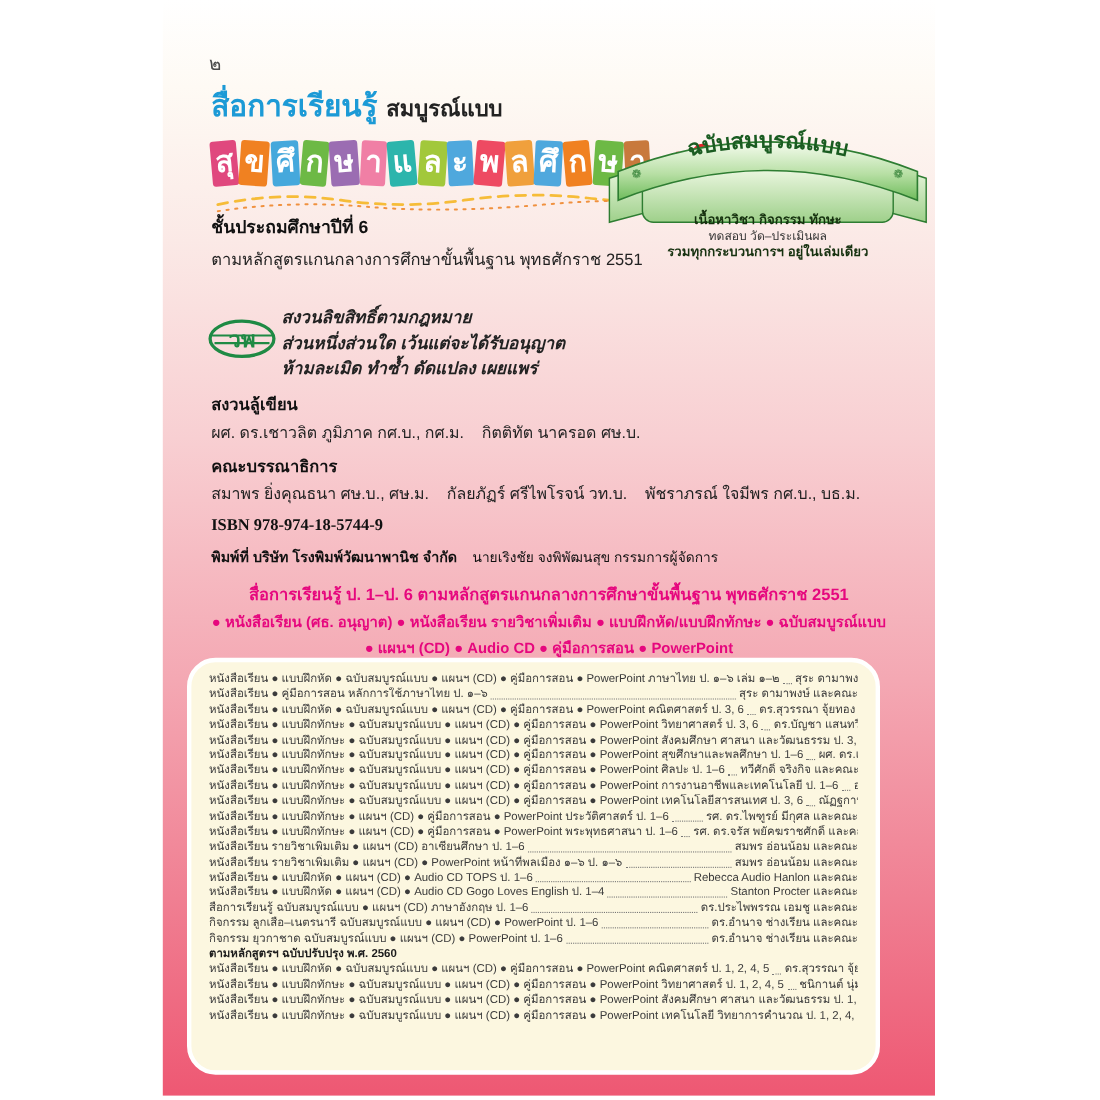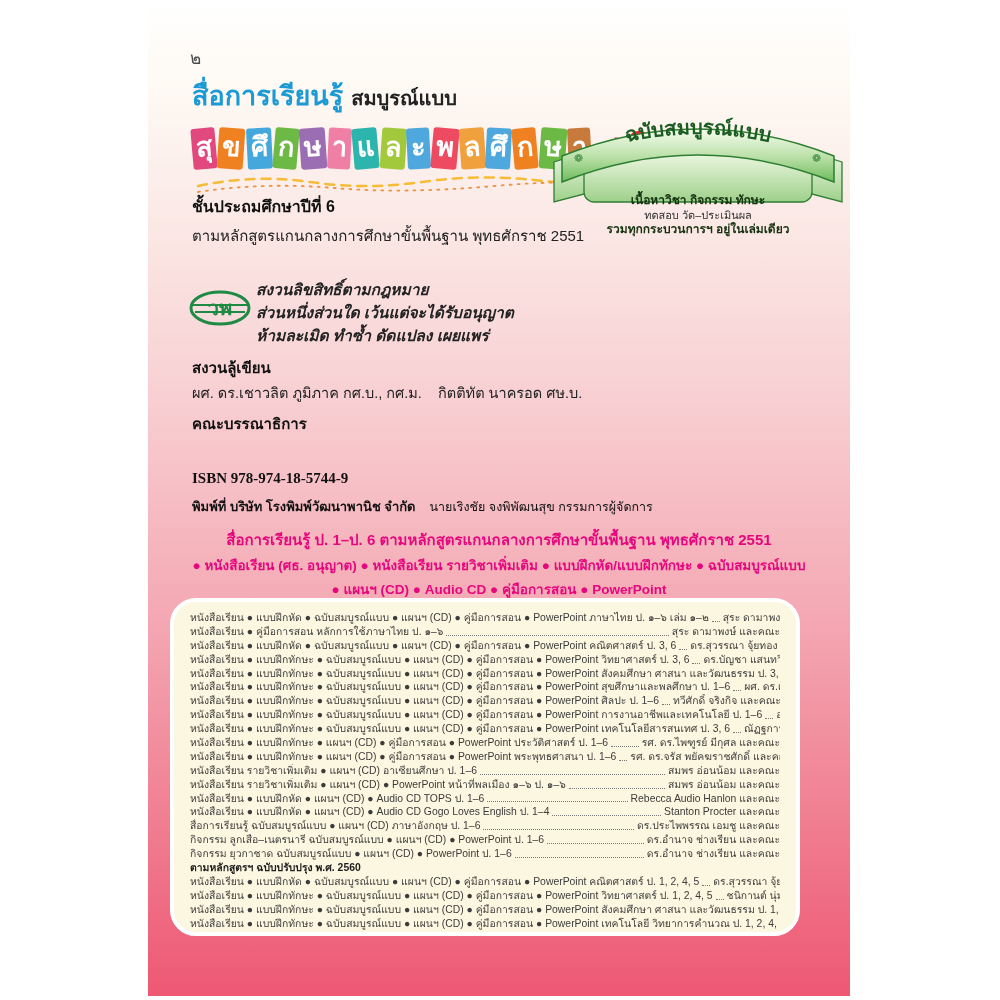--- a/index.html
+++ b/index.html
@@ -39,21 +39,21 @@
   .editors-names{left:44px;top:437px;}
   .isbn{left:44px;top:470px;font-family:"Liberation Serif","DejaVu Serif",serif;
         font-weight:bold;font-size:15px;color:#111;}
   .printer{left:44px;top:496px;font-size:13px;color:#111;white-space:nowrap;}
   .printer-bold{font-weight:bold;}
   .printer-rest{margin-left:14px;font-size:12.5px;}
   .promo{left:0;width:100%;text-align:center;color:#e6077e;font-weight:bold;white-space:nowrap;}
   .promo1{top:528px;font-size:15px;}
   .promo2{top:554px;font-size:13.5px;}
   .promo3{top:578px;font-size:13.5px;}
-  .catalog{left:22px;top:598px;width:630px;height:338px;background:#fcf7e0;
+  .catalog{left:22px;top:598px;width:630px;height:379px;background:#fcf7e0;
            border:4px solid #ffffff;border-radius:26px;box-sizing:border-box;
            padding:9px 16px 8px;overflow:hidden;}
   .cat-row{display:flex;align-items:flex-end;font-size:10.4px;line-height:13.9px;
            height:13.9px;color:#3b3b3b;white-space:nowrap;overflow:hidden;}
   .cat-left,.cat-right{flex:0 0 auto;}
   .leader{flex:1 1 auto;border-bottom:1px dotted #777;margin:0 3px 3px;min-width:8px;}
   .cat-heading{font-weight:bold;color:#1d1d1d;}
 </style>
 </head>
 <body>
@@ -116,20 +116,21 @@
     </svg>
     <div class="abs cp-text">
       <div>สงวนลิขสิทธิ์ตามกฎหมาย</div>
       <div>ส่วนหนึ่งส่วนใด เว้นแต่จะได้รับอนุญาต</div>
       <div>ห้ามละเมิด ทำซ้ำ ดัดแปลง เผยแพร่</div>
     </div>
 
     <div class="abs sec-head authors-head">สงวนลู้เขียน</div>
     <div class="abs sec-names authors-names">ผศ. ดร.เชาวลิต ภูมิภาค กศ.บ., กศ.ม.    กิตติทัต นาครอด ศษ.บ.</div>
     <div class="abs sec-head editors-head">คณะบรรณาธิการ</div>
+    <div class="abs sec-names editors-names">สมาพร ยิ่งคุณธนา ศษ.บ., ศษ.ม.    กัลยภัฏร์ ศรีไพโรจน์ วท.บ.    พัชราภรณ์ ใจมีพร กศ.บ., บธ.ม.</div>
 
     <div class="abs isbn">ISBN 978-974-18-5744-9</div>
     <div class="abs printer">
       <span class="printer-bold">พิมพ์ที่ บริษัท โรงพิมพ์วัฒนาพานิช จำกัด</span><span class="printer-rest">นายเริงชัย จงพิพัฒนสุข กรรมการผู้จัดการ</span>
     </div>
 
     <div class="abs promo promo1">สื่อการเรียนรู้ ป. 1–ป. 6 ตามหลักสูตรแกนกลางการศึกษาขั้นพื้นฐาน พุทธศักราช 2551</div>
     <div class="abs promo promo2">● หนังสือเรียน (ศธ. อนุญาต) ● หนังสือเรียน รายวิชาเพิ่มเติม ● แบบฝึกหัด/แบบฝึกทักษะ ● ฉบับสมบูรณ์แบบ</div>
     <div class="abs promo promo3">● แผนฯ (CD) ● Audio CD ● คู่มือการสอน ● PowerPoint</div>
 

